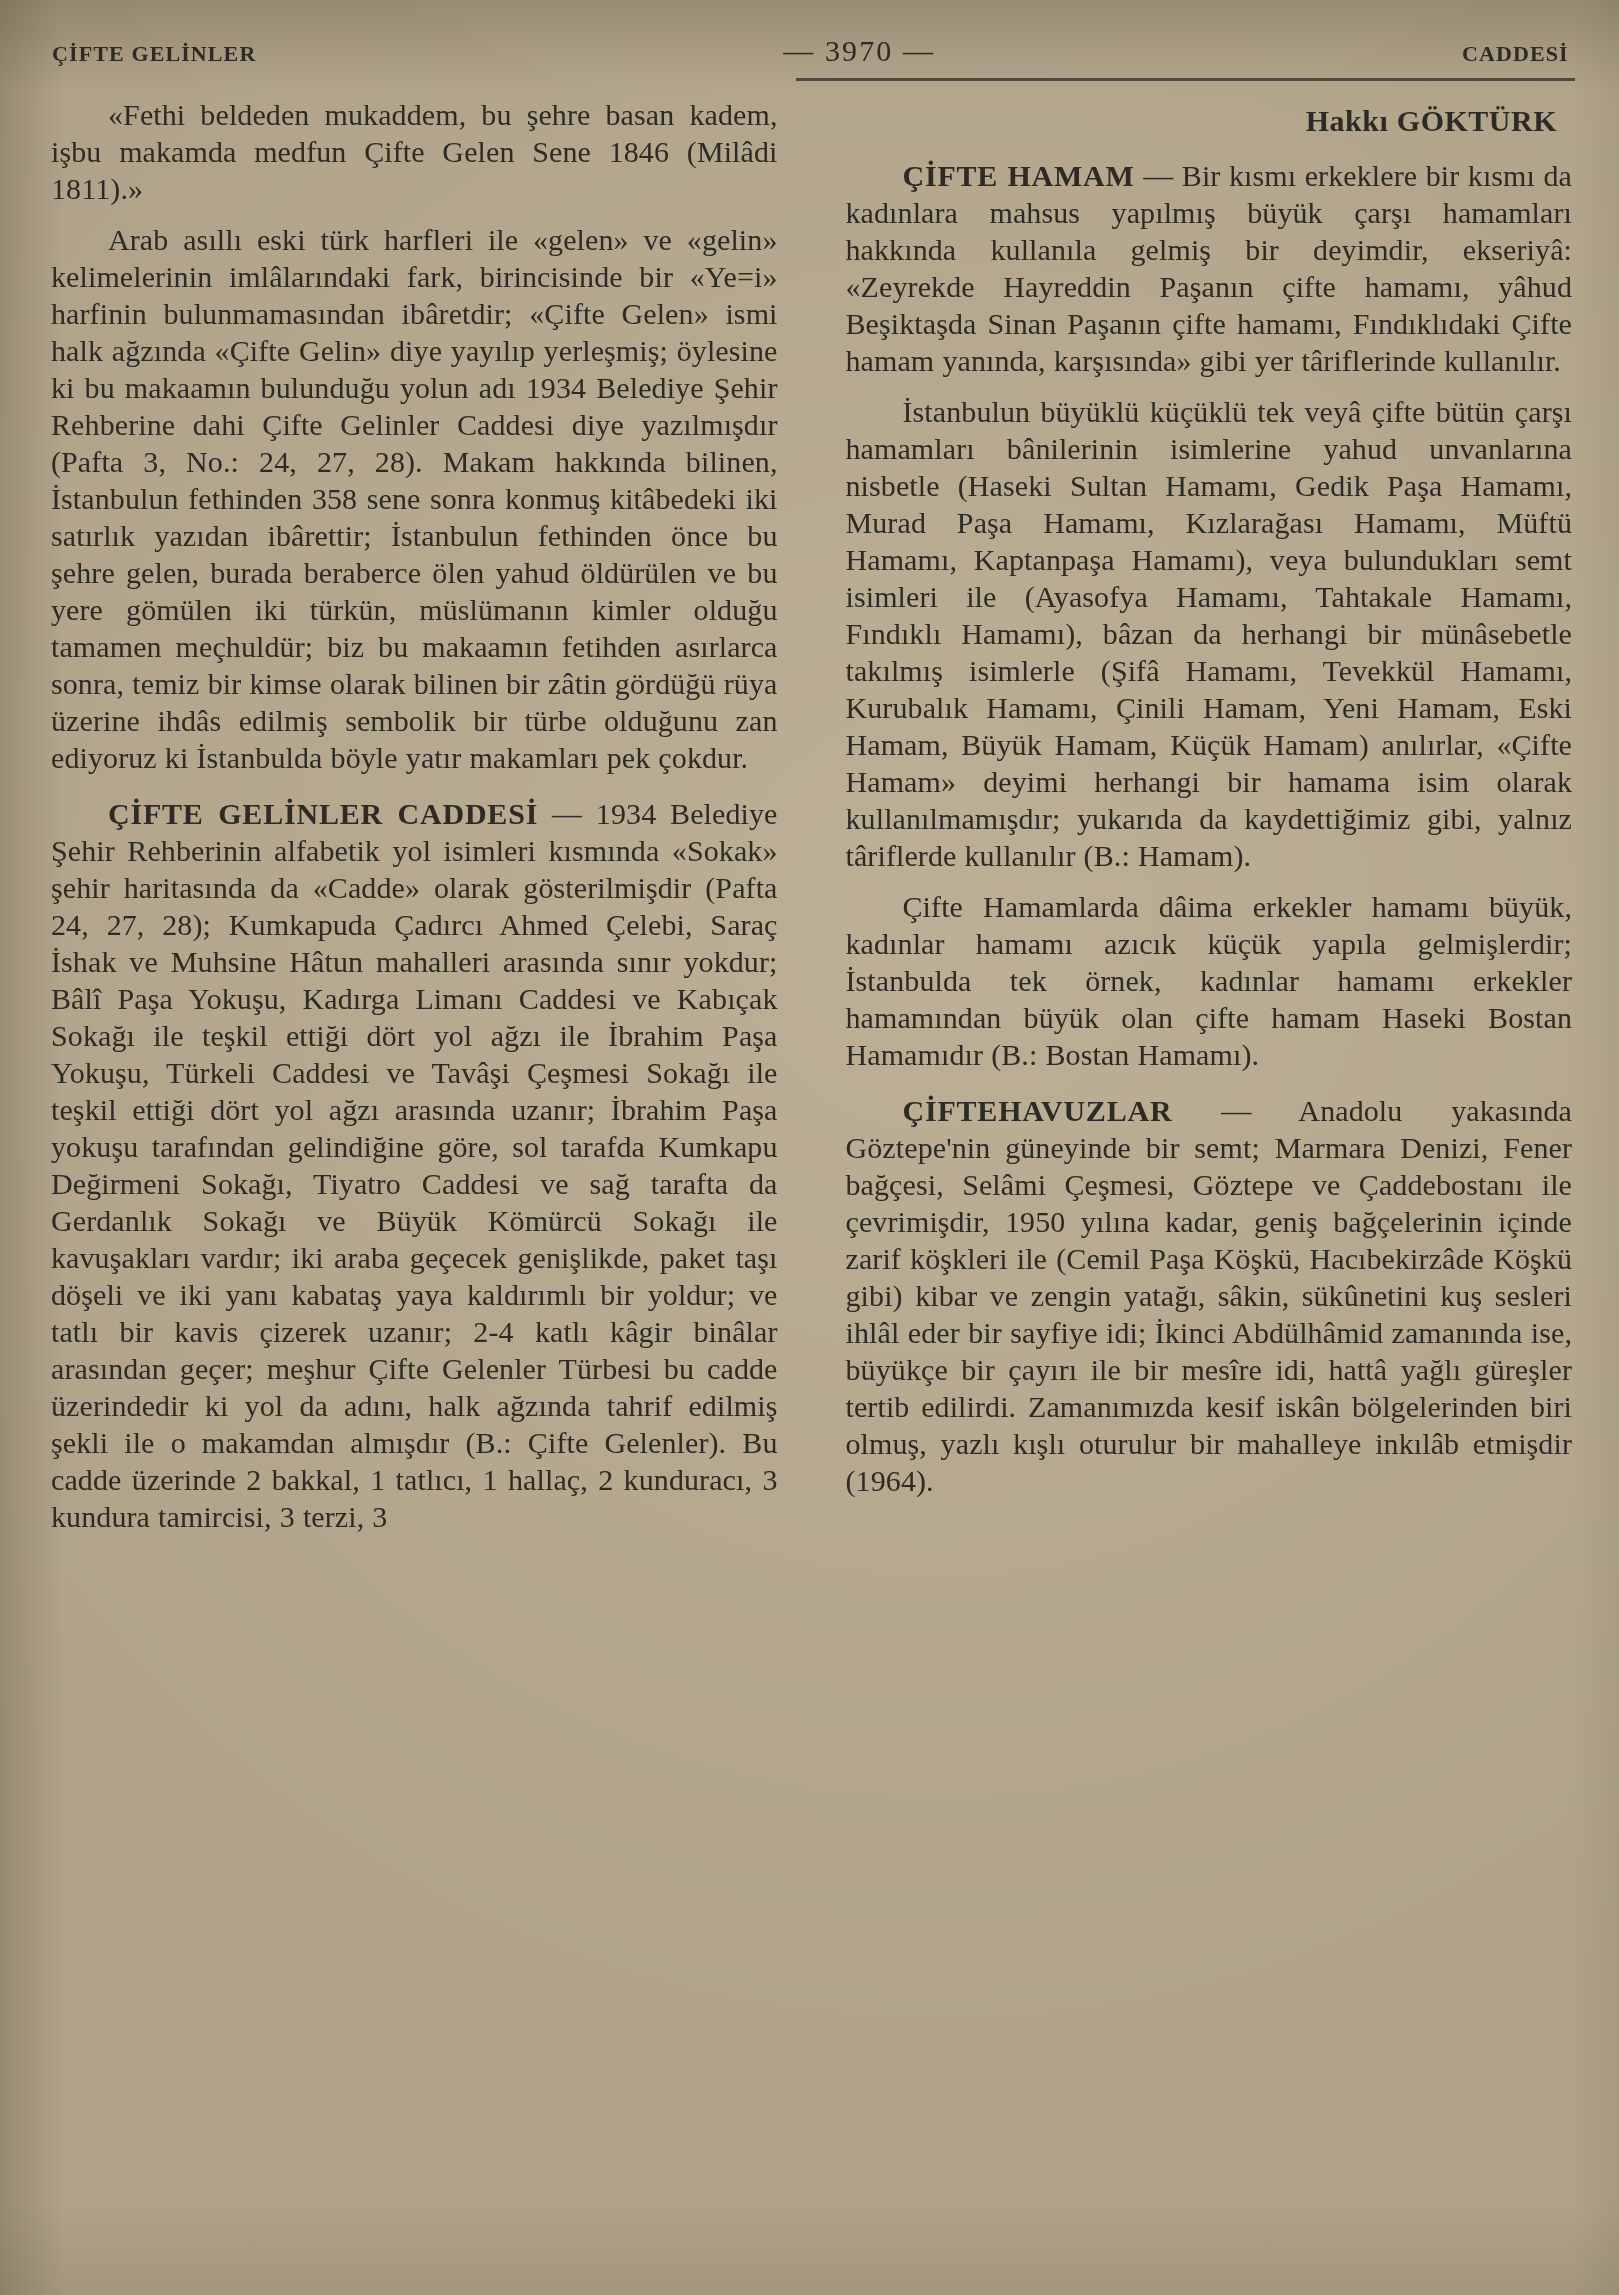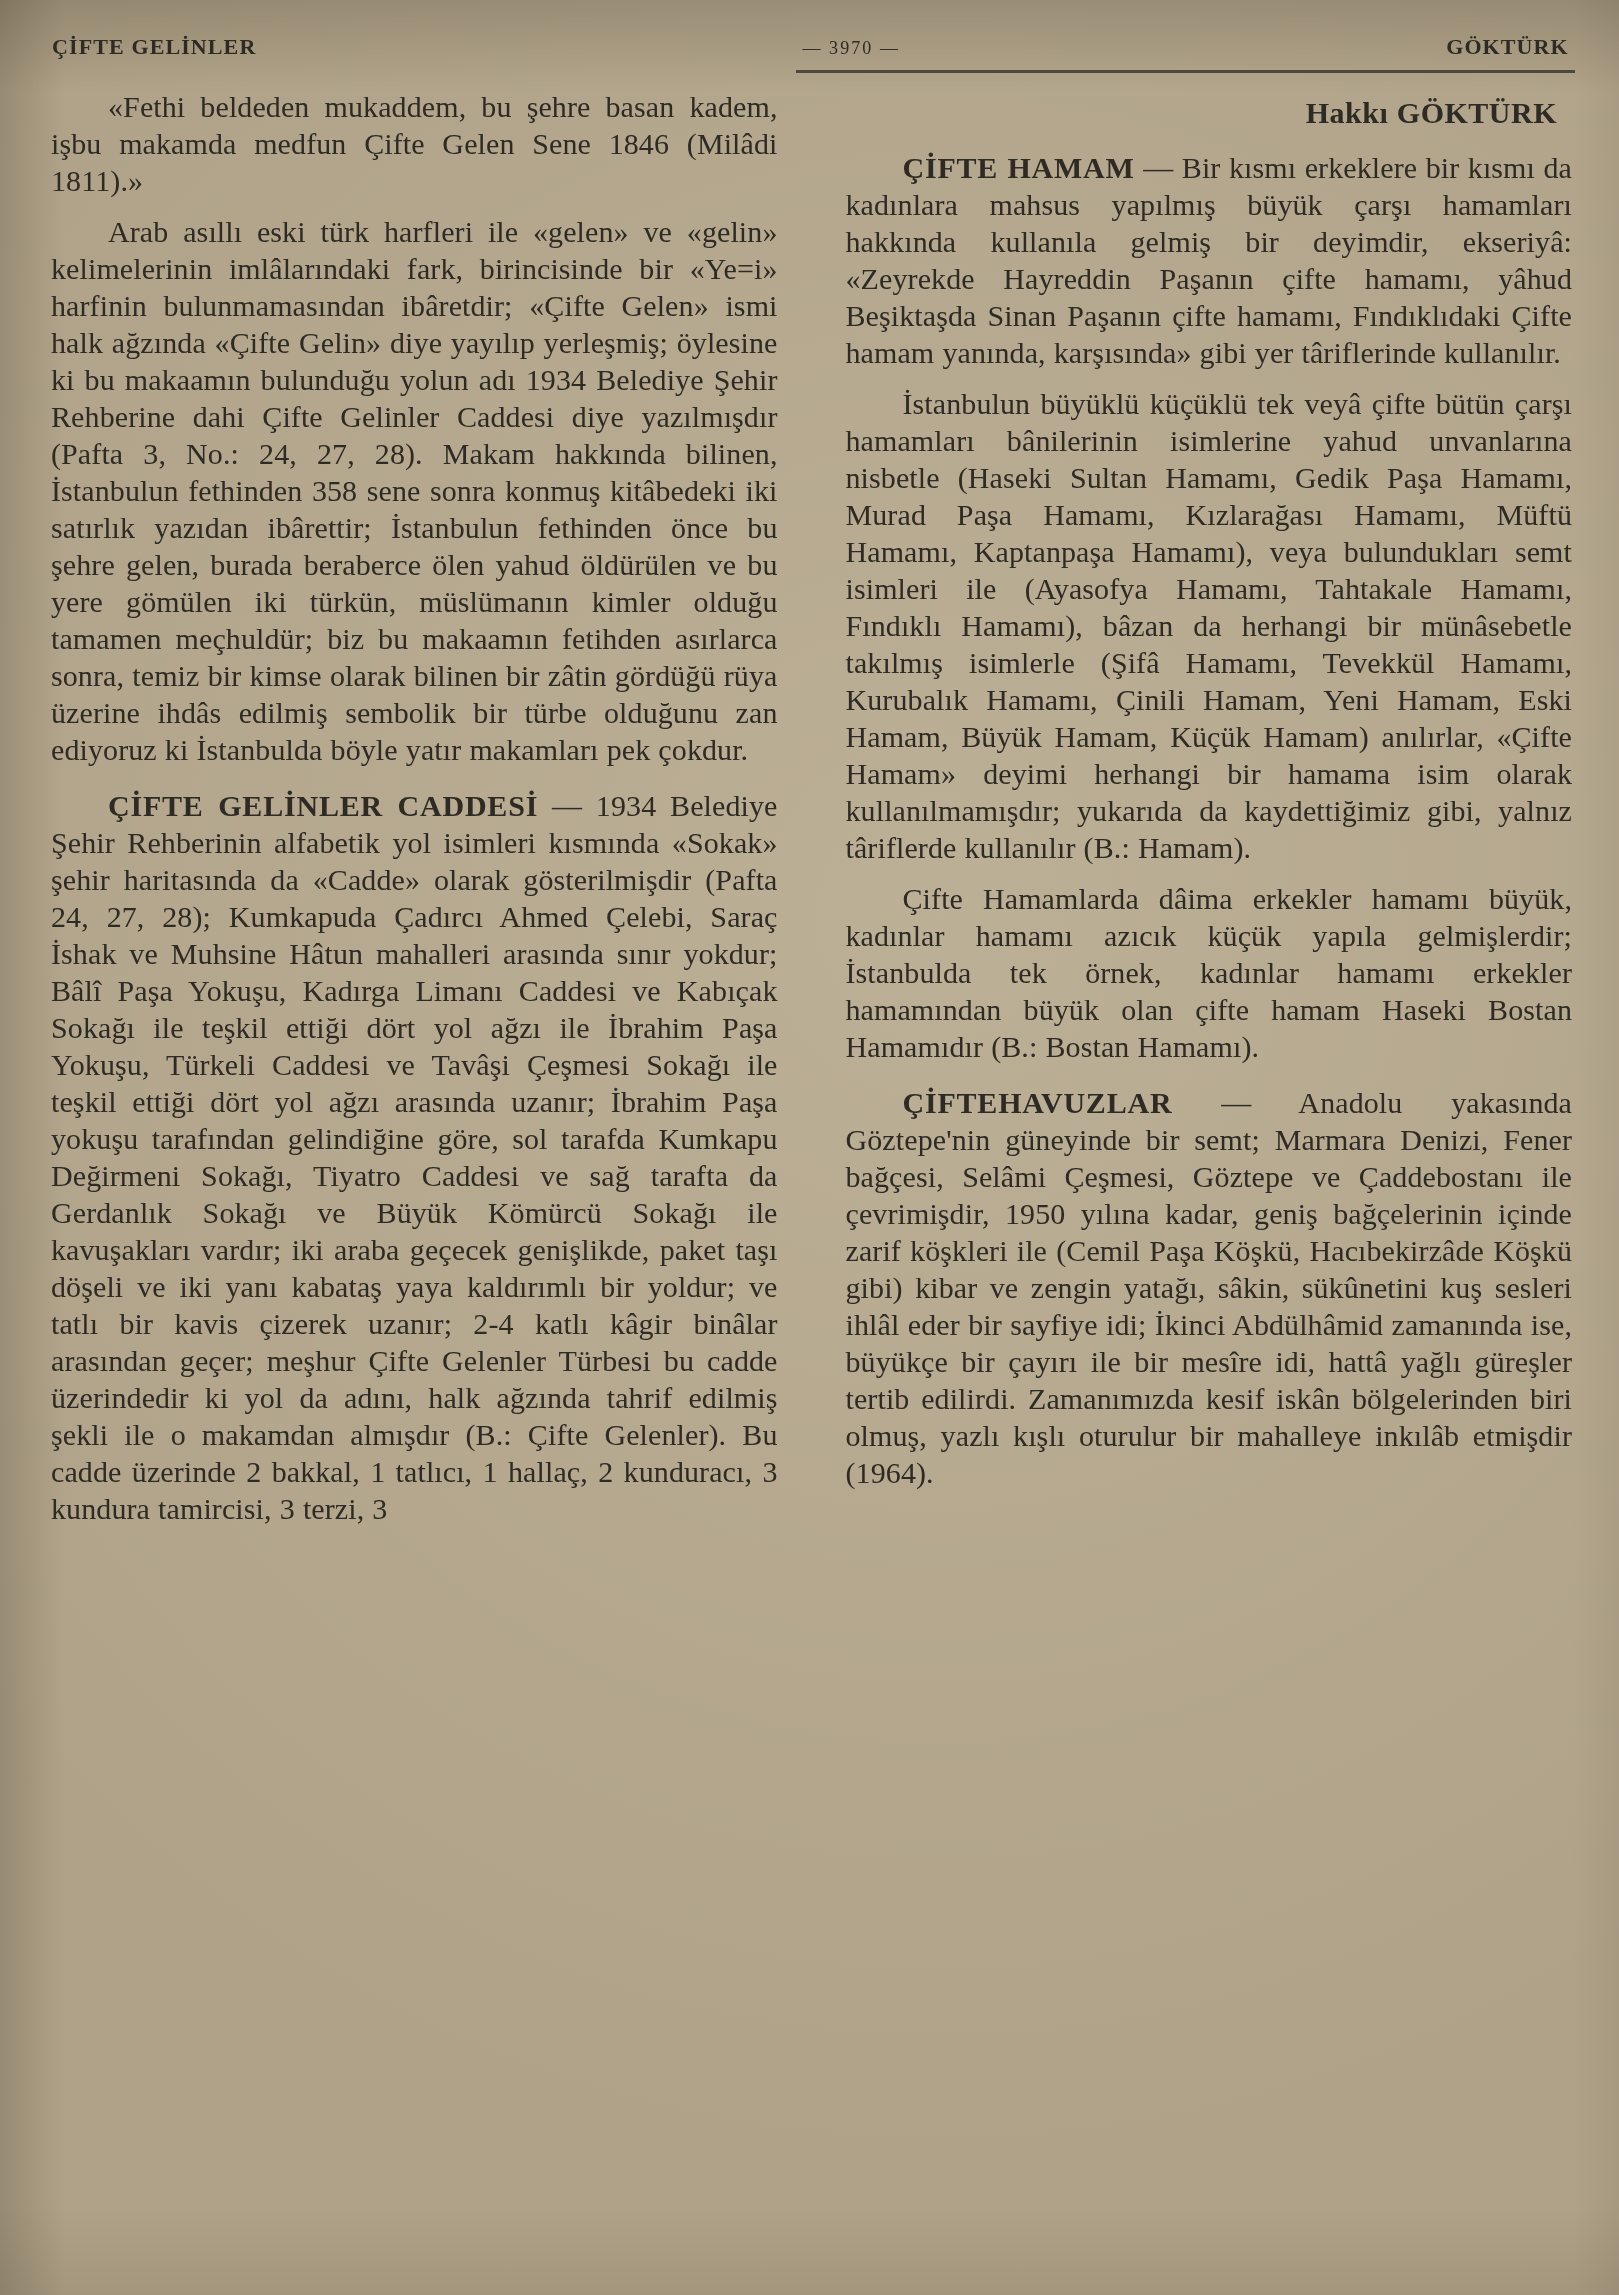--- a/index.html
+++ b/index.html
@@ -27,21 +27,21 @@
     justify-content: space-between;
     position: relative;
     font-size: 22px;
     padding: 0 3.2px 12.8px 1.1px;
   }
   .h-left, .h-right {
     font-weight: 700;
     letter-spacing: 1.1px;
   }
   .h-center {
-    font-size: 18px;
+    font-size: 30px;
     letter-spacing: 2.1px;
   }
   .header-rule {
     position: absolute;
     left: 49%;
     right: -3.2px;
     bottom: 0;
     height: 2.7px;
     background: var(--rule, #3e3830);
     opacity: 0.85;
@@ -78,21 +78,21 @@
   }
 </style>
 </head>
 <body>
 
 <div class="page">
 
   <div class="header">
     <span class="h-left">ÇİFTE GELİNLER</span>
     <span class="h-center">— 3970 —</span>
-    <span class="h-right">GÖKTÜRK</span>
+    <span class="h-right">CADDESİ</span>
     <div class="header-rule"></div>
   </div>
 
   <div class="columns">
     <div class="col" id="col-left">
         <p class="para paragraph">«Fethi beldeden mukaddem, bu şehre basan kadem, işbu makamda medfun Çifte Gelen Sene 1846 (Milâdi 1811).»</p>
         <p class="para paragraph">Arab asıllı eski türk harfleri ile «gelen» ve «gelin» kelimelerinin imlâlarındaki fark, birincisinde bir «Ye=i» harfinin bulunmamasından ibâretdir; «Çifte Gelen» ismi halk ağzında «Çifte Gelin» diye yayılıp yerleşmiş; öylesine ki bu makaamın bulunduğu yolun adı 1934 Belediye Şehir Rehberine dahi Çifte Gelinler Caddesi diye yazılmışdır (Pafta 3, No.: 24, 27, 28). Makam hakkında bilinen, İstanbulun fethinden 358 sene sonra konmuş kitâbedeki iki satırlık yazıdan ibârettir; İstanbulun fethinden önce bu şehre gelen, burada beraberce ölen yahud öldürülen ve bu yere gömülen iki türkün, müslümanın kimler olduğu tamamen meçhuldür; biz bu makaamın fetihden asırlarca sonra, temiz bir kimse olarak bilinen bir zâtin gördüğü rüya üzerine ihdâs edilmiş sembolik bir türbe olduğunu zan ediyoruz ki İstanbulda böyle yatır makamları pek çokdur.</p>
         <p class="para entry"><b>ÇİFTE GELİNLER CADDESİ</b> — 1934 Belediye Şehir Rehberinin alfabetik yol isimleri kısmında «Sokak» şehir haritasında da «Cadde» olarak gösterilmişdir (Pafta 24, 27, 28); Kumkapuda Çadırcı Ahmed Çelebi, Saraç İshak ve Muhsine Hâtun mahalleri arasında sınır yokdur; Bâlî Paşa Yokuşu, Kadırga Limanı Caddesi ve Kabıçak Sokağı ile teşkil ettiği dört yol ağzı ile İbrahim Paşa Yokuşu, Türkeli Caddesi ve Tavâşi Çeşmesi Sokağı ile teşkil ettiği dört yol ağzı arasında uzanır; İbrahim Paşa yokuşu tarafından gelindiğine göre, sol tarafda Kumkapu Değirmeni Sokağı, Tiyatro Caddesi ve sağ tarafta da Gerdanlık Sokağı ve Büyük Kömürcü Sokağı ile kavuşakları vardır; iki araba geçecek genişlikde, paket taşı döşeli ve iki yanı kabataş yaya kaldırımlı bir yoldur; ve tatlı bir kavis çizerek uzanır; 2-4 katlı kâgir binâlar arasından geçer; meşhur Çifte Gelenler Türbesi bu cadde üzerindedir ki yol da adını, halk ağzında tahrif edilmiş şekli ile o makamdan almışdır (B.: Çifte Gelenler). Bu cadde üzerinde 2 bakkal, 1 tatlıcı, 1 hallaç, 2 kunduracı, 3 kundura tamircisi, 3 terzi, 3</p>
       </div>
     <div class="col" id="col-right">

